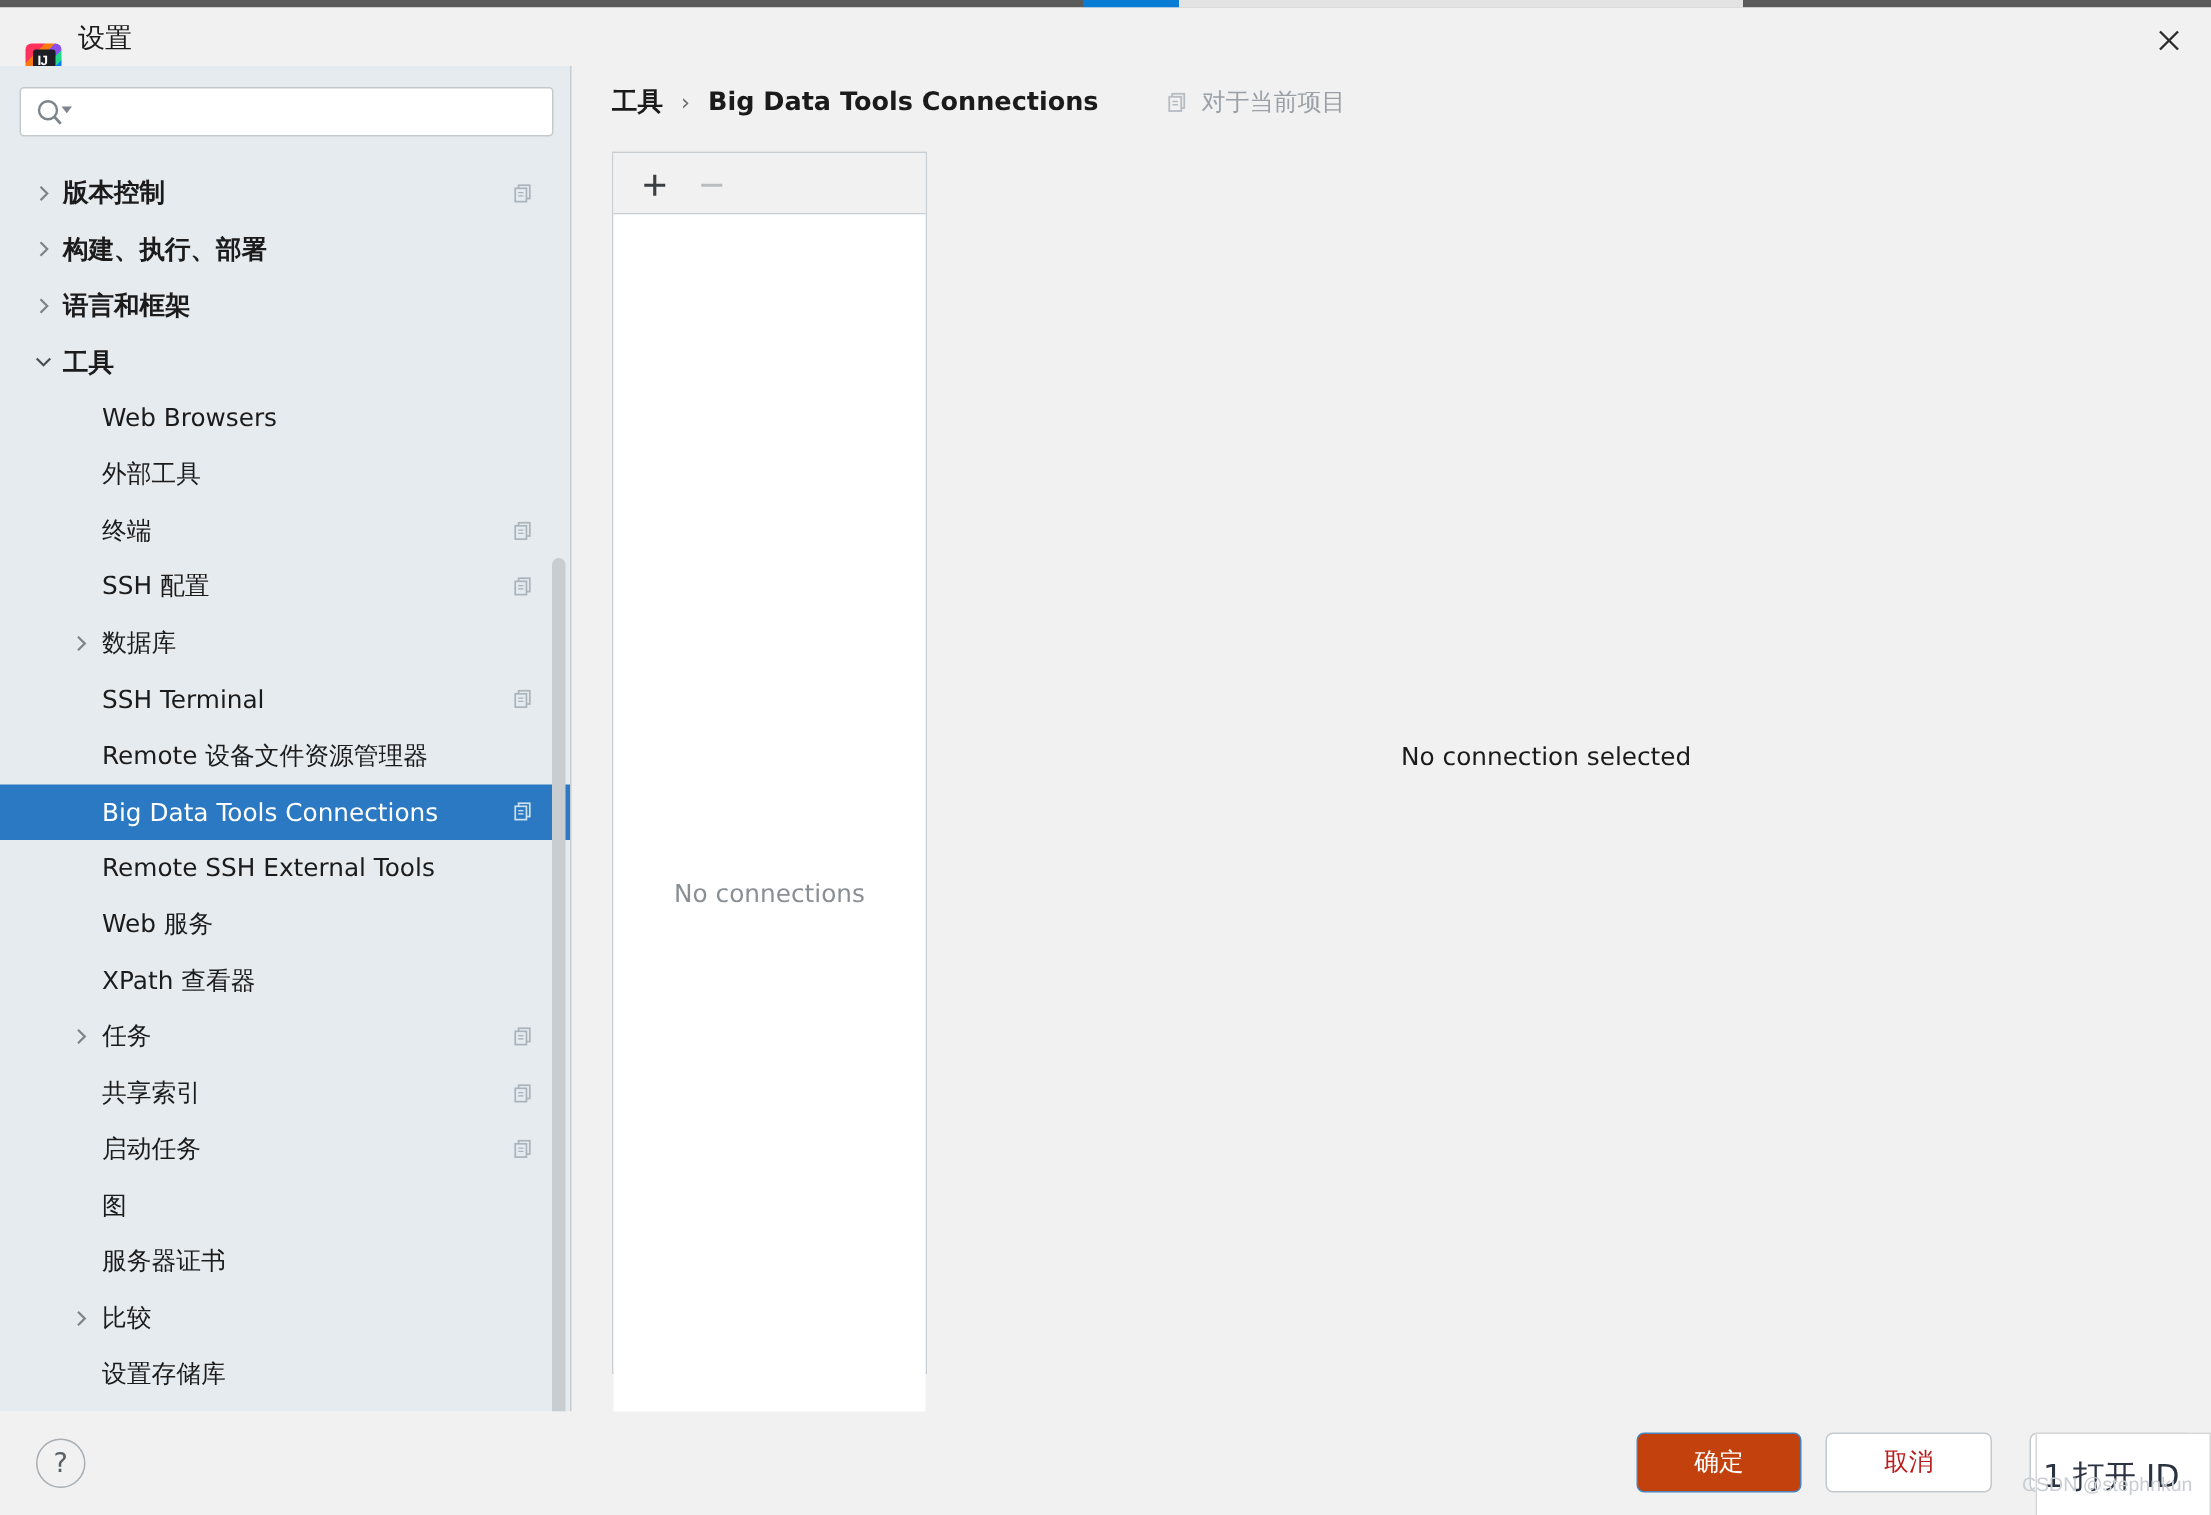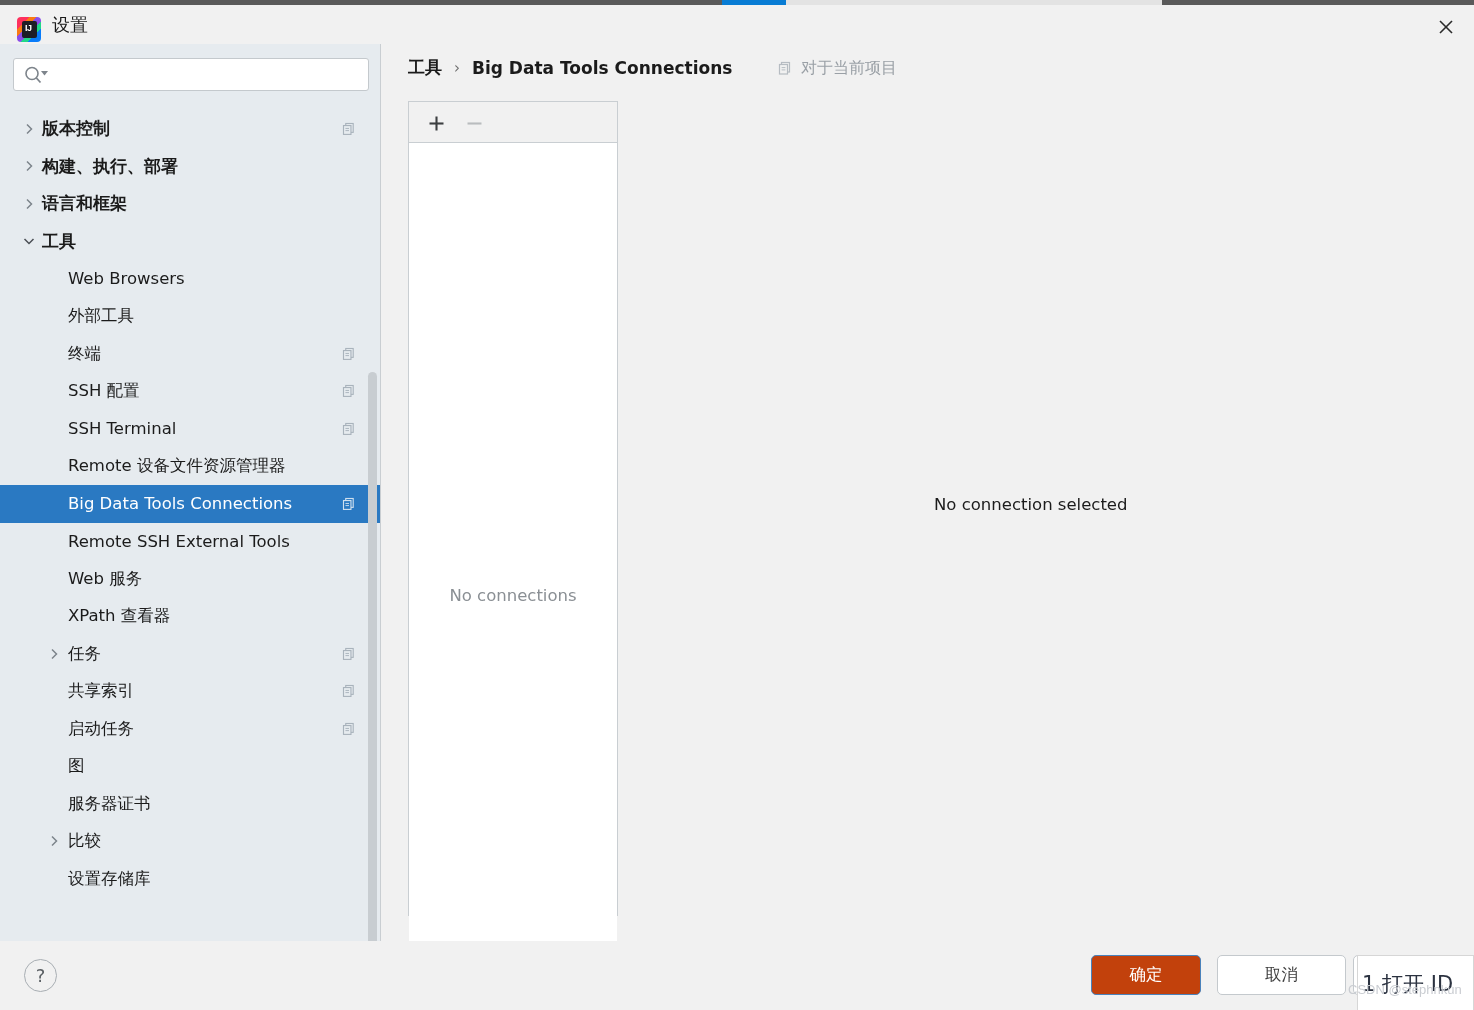--- a/index.html
+++ b/index.html
@@ -29,21 +29,21 @@
     position: absolute; left: 0; top: 0; width: 64px; height: 5px;
     background: #087cd4;
   }
 
   
   .titlebar {
     position: absolute; left: 0; top: 5px; width: 1474px; height: 39px;
     background: #f1f1f1;
   }
   .app-icon {
-    position: absolute; left: 17px; top: 12px; width: 24px; height: 25px;
+    position: absolute; left: 17px; top: 24px; width: 24px; height: 25px;
     border-radius: 4px;
     background:
       linear-gradient(135deg, #fe315d 0%, #fe315d 26%, #f97a12 26%, #f97a12 40%, #8b4ee8 40%, #8b4ee8 58%, #21d789 58%, #21d789 72%, #087cfa 72%, #087cfa 100%);
     overflow: hidden;
   }
   .app-icon:after {
     content: "";
     position: absolute; left: 5px; top: 4px; width: 15px; height: 17px;
     background: #1d1d25; border-radius: 2px;
   }
@@ -208,24 +208,24 @@
     font-family: "DejaVu Sans", sans-serif;
     cursor: default;
   }
   .btn-ok {
     left: 1091px; width: 110px;
     background: #c2410c;
     border: 1px solid #4a82bb;
     color: #ffffff;
   }
   .btn-cancel {
-    left: 1217px; width: 129px;
+    left: 1217px; width: 111px;
     background: #ffffff;
     border: 1px solid #c4c9cd;
-    color: #404040;
+    color: #b91c1c;
   }
   .btn-third {
     left: 1353px; width: 110px;
     background: #ffffff;
     border: 1px solid #c4c9cd;
     color: #1b1b1b;
   }
 
   
   .overlay-box {
@@ -332,20 +332,26 @@
         <div class="tree-row child">
           <span class="label">SSH 配置</span>
           <svg class="copy-icon" width="14" height="14" viewBox="0 0 15 15">
             <rect x="4" y="1.6" width="8" height="9.5" fill="none" stroke="#a9b3bc" stroke-width="1.2"></rect>
             <rect x="1.6" y="3.8" width="8" height="9.5" fill="#e6ebef" stroke="#a9b3bc" stroke-width="1.2"></rect>
             <line x1="3.7" y1="6.9" x2="7.5" y2="6.9" stroke="#a9b3bc" stroke-width="1"></line>
             <line x1="3.7" y1="9.2" x2="7.5" y2="9.2" stroke="#a9b3bc" stroke-width="1"></line>
           </svg>
         </div>
         <div class="tree-row child">
+          <span class="arrow"><svg width="14" height="14" viewBox="0 0 14 14">
+              <polyline points="5,2.5 9.5,7 5,11.5" fill="none" stroke="#7d848b" stroke-width="1.5"></polyline>
+            </svg></span>
+          <span class="label">数据库</span>
+        </div>
+        <div class="tree-row child">
           <span class="label">SSH Terminal</span>
           <svg class="copy-icon" width="14" height="14" viewBox="0 0 15 15">
             <rect x="4" y="1.6" width="8" height="9.5" fill="none" stroke="#a9b3bc" stroke-width="1.2"></rect>
             <rect x="1.6" y="3.8" width="8" height="9.5" fill="#e6ebef" stroke="#a9b3bc" stroke-width="1.2"></rect>
             <line x1="3.7" y1="6.9" x2="7.5" y2="6.9" stroke="#a9b3bc" stroke-width="1"></line>
             <line x1="3.7" y1="9.2" x2="7.5" y2="9.2" stroke="#a9b3bc" stroke-width="1"></line>
           </svg>
         </div>
         <div class="tree-row child">
           <span class="label">Remote 设备文件资源管理器</span>

